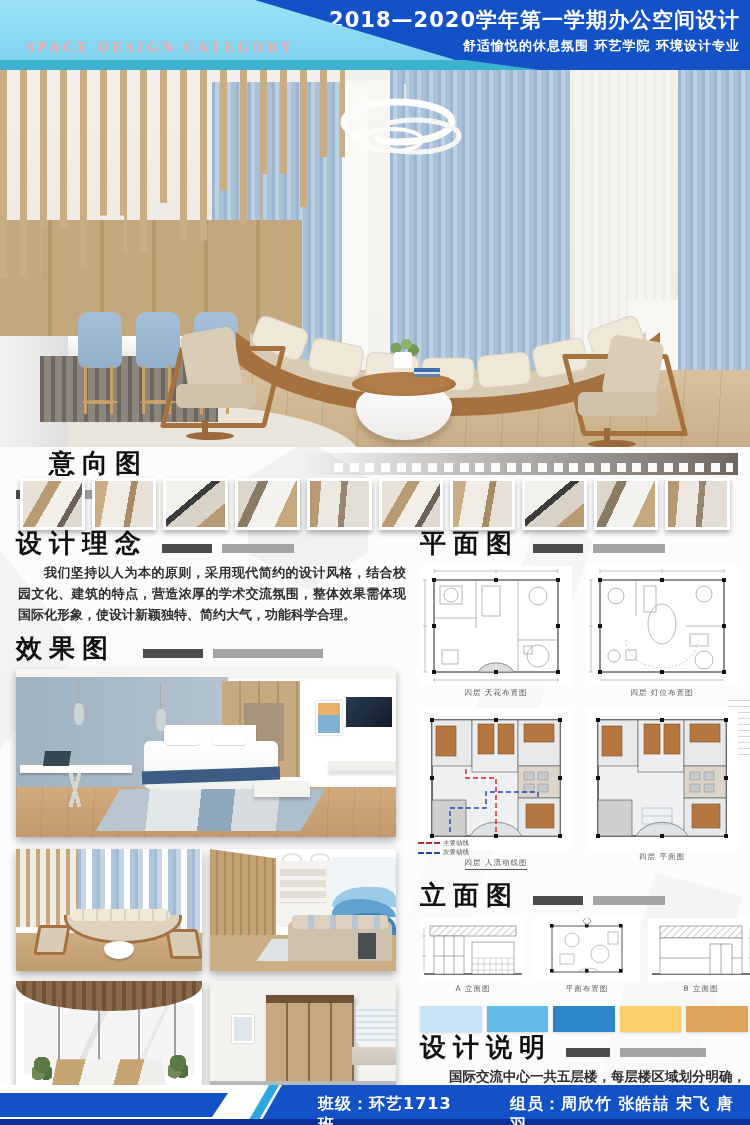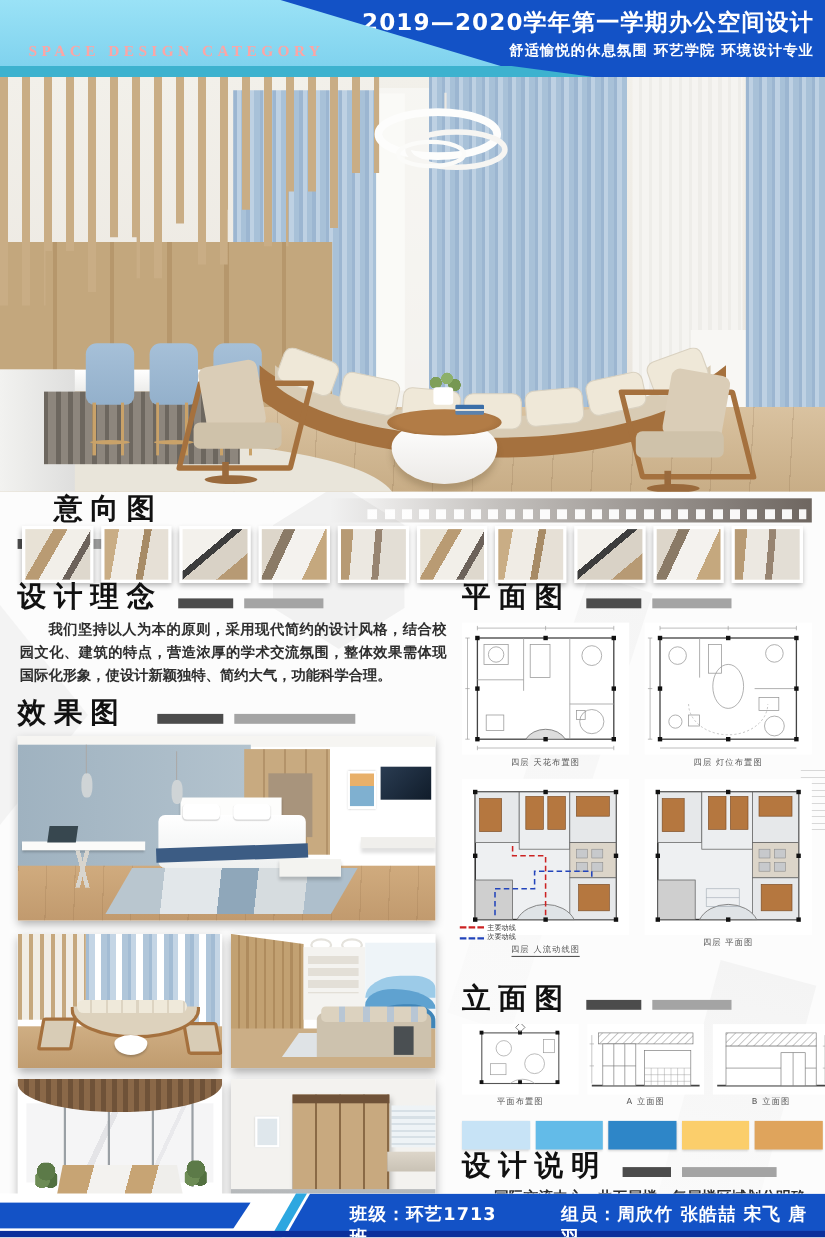--- a/index.html
+++ b/index.html
@@ -201,21 +201,21 @@
 
 <div class="page">
 
   <div class="wm hex"></div>
   <div class="wm streak1"></div>
   <div class="wm streak2"></div>
   <div class="wm tri"></div>
 
   <div class="header">
     <div class="header-right">
-      <div class="course-line">2019—2020学年第一学期办公空间设计</div>
+      <div class="course-line">2018—2020学年第一学期办公空间设计</div>
       <div class="school-line">舒适愉悦的休息氛围 环艺学院 环境设计专业</div>
     </div>
     <div class="header-left"></div>
     <div class="header-teal"></div>
     <div class="title-en">SPACE DESIGN CATEGORY</div>
   </div>
 
   <div class="hero">
     <div class="window1"></div>
     <div class="window2"></div>
@@ -619,51 +619,29 @@
               <rect x="138" y="68" width="4" height="4"></rect>
             <rect x="10" y="126" width="4" height="4"></rect>
               <rect x="74" y="126" width="4" height="4"></rect>
               <rect x="138" y="126" width="4" height="4"></rect>
           </g>
         </svg>
         <div class="cap">四层 平面图</div>
       </div>
     </div>
 
-    <div class="sec-title" style="margin-top:25px;">
+    <div class="sec-title" style="margin-top:12px;">
       <span class="t">立面图</span>
       <span class="tbars">
           <span class="b1"></span>
           <span class="b2"></span>
         </span>
     </div>
 
     <div class="elev-row">
-      <div class="plan">
-        <svg width="106" height="64" viewBox="0 0 106 64">
-          <rect x="18" y="8" width="70" height="46" fill="#fff" stroke="#555" stroke-width="1"></rect>
-          <g stroke="#999" stroke-width=".6" fill="none">
-            <circle cx="38" cy="22" r="7"></circle>
-              <circle cx="66" cy="36" r="9"></circle>
-              <rect x="26" y="36" width="14" height="10"></rect>
-            <rect x="74" y="14" width="10" height="12"></rect>
-              <path d="M44,54 A14 10 0 0 1 66,54"></path>
-          </g>
-          <g fill="#111">
-            <rect x="16" y="6" width="3.5" height="3.5"></rect>
-              <rect x="51" y="6" width="3.5" height="3.5"></rect>
-              <rect x="85" y="6" width="3.5" height="3.5"></rect>
-            <rect x="16" y="51" width="3.5" height="3.5"></rect>
-              <rect x="51" y="51" width="3.5" height="3.5"></rect>
-              <rect x="85" y="51" width="3.5" height="3.5"></rect>
-          </g>
-          <rect x="50" y="0" width="6" height="6" transform="rotate(45 53 3)" fill="none" stroke="#777" stroke-width=".8"></rect>
-        </svg>
-        <div class="cap">平面布置图</div>
-      </div>
       <div class="plan">
         <svg width="106" height="64" viewBox="0 0 106 64">
           <defs>
               <pattern id="h1" width="5" height="5" patternTransform="rotate(45)" patternUnits="userSpaceOnUse">
             <line x1="0" y1="0" x2="0" y2="5" stroke="#999" stroke-width="1"></line>
               </pattern>
             </defs>
           <line x1="4" y1="56" x2="102" y2="56" stroke="#444" stroke-width="1.6"></line>
           <rect x="10" y="8" width="86" height="10" fill="url(#h1)" stroke="#777" stroke-width=".6"></rect>
           <g stroke="#777" stroke-width=".6" fill="#fff">
@@ -679,20 +657,42 @@
           <g stroke="#999" stroke-width=".5">
               <line x1="4" y1="10" x2="4" y2="54"></line>
               <line x1="2" y1="18" x2="6" y2="18"></line>
               <line x1="2" y1="38" x2="6" y2="38"></line>
             </g>
         </svg>
         <div class="cap">A 立面图</div>
       </div>
       <div class="plan">
         <svg width="106" height="64" viewBox="0 0 106 64">
+          <rect x="18" y="8" width="70" height="46" fill="#fff" stroke="#555" stroke-width="1"></rect>
+          <g stroke="#999" stroke-width=".6" fill="none">
+            <circle cx="38" cy="22" r="7"></circle>
+              <circle cx="66" cy="36" r="9"></circle>
+              <rect x="26" y="36" width="14" height="10"></rect>
+            <rect x="74" y="14" width="10" height="12"></rect>
+              <path d="M44,54 A14 10 0 0 1 66,54"></path>
+          </g>
+          <g fill="#111">
+            <rect x="16" y="6" width="3.5" height="3.5"></rect>
+              <rect x="51" y="6" width="3.5" height="3.5"></rect>
+              <rect x="85" y="6" width="3.5" height="3.5"></rect>
+            <rect x="16" y="51" width="3.5" height="3.5"></rect>
+              <rect x="51" y="51" width="3.5" height="3.5"></rect>
+              <rect x="85" y="51" width="3.5" height="3.5"></rect>
+          </g>
+          <rect x="50" y="0" width="6" height="6" transform="rotate(45 53 3)" fill="none" stroke="#777" stroke-width=".8"></rect>
+        </svg>
+        <div class="cap">平面布置图</div>
+      </div>
+      <div class="plan">
+        <svg width="106" height="64" viewBox="0 0 106 64">
           <defs>
               <pattern id="h2" width="5" height="5" patternTransform="rotate(45)" patternUnits="userSpaceOnUse">
             <line x1="0" y1="0" x2="0" y2="5" stroke="#999" stroke-width="1"></line>
               </pattern>
             </defs>
           <line x1="4" y1="56" x2="102" y2="56" stroke="#444" stroke-width="1.6"></line>
           <rect x="12" y="8" width="82" height="12" fill="url(#h2)" stroke="#777" stroke-width=".6"></rect>
           <g stroke="#777" stroke-width=".6" fill="#fff">
             <rect x="12" y="20" width="82" height="36"></rect>
               <line x1="12" y1="40" x2="94" y2="40"></line>

